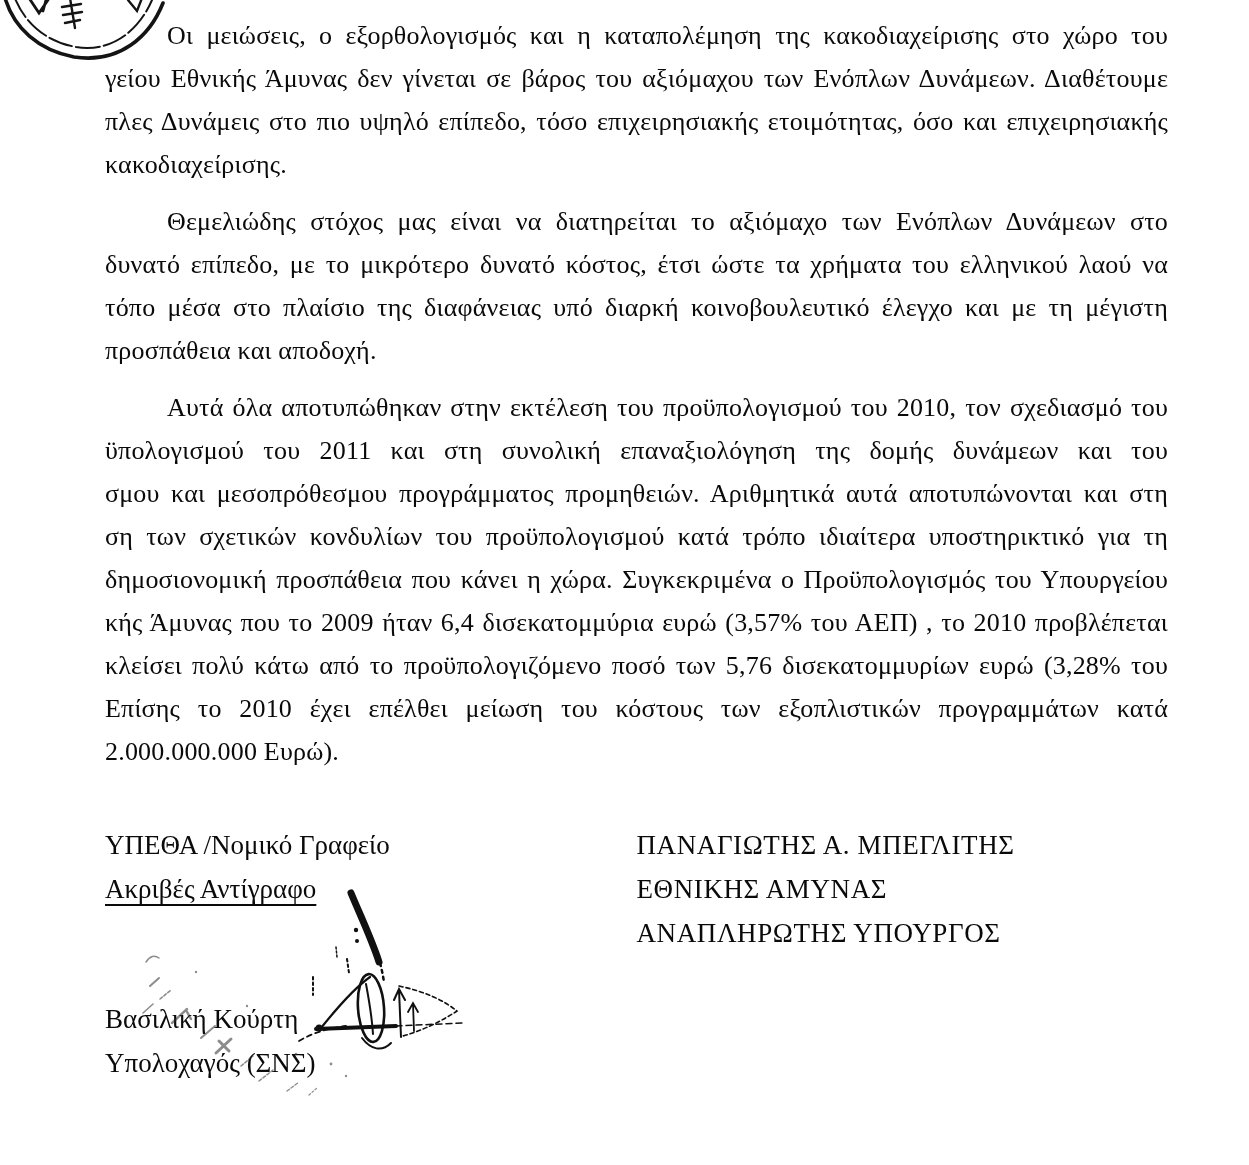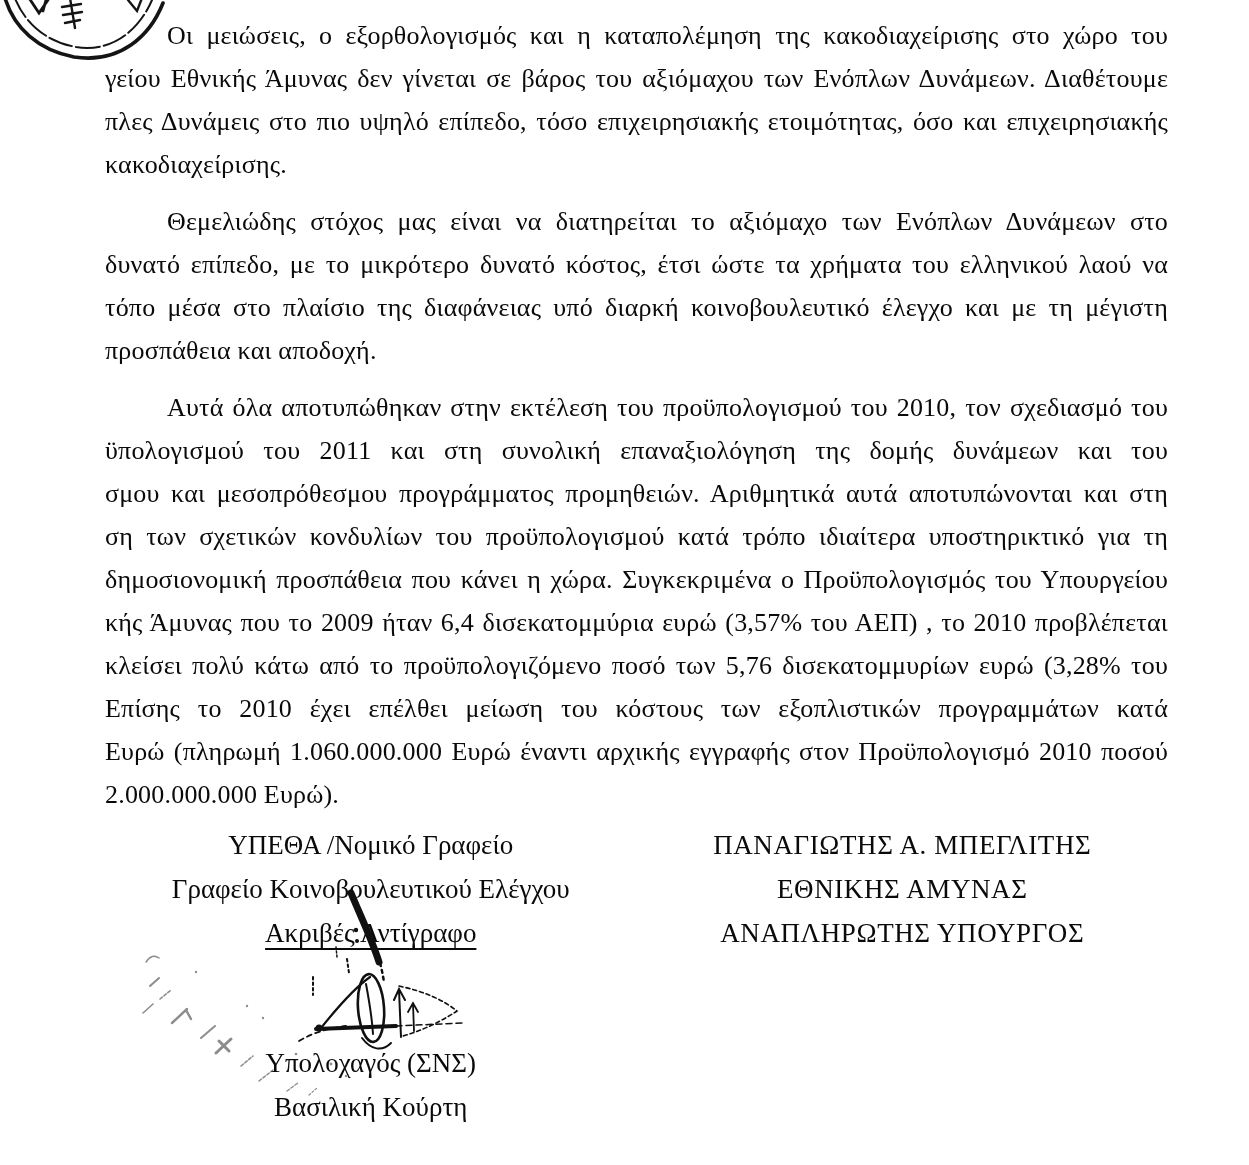--- a/index.html
+++ b/index.html
@@ -16,21 +16,21 @@
   .para{margin:0;}
   .para + .para{margin-top:14px;}
   .line{
     font-size:26px;line-height:43px;height:43px;overflow:hidden;
     text-align:justify;text-align-last:justify;
     letter-spacing:0.2px;white-space:normal;
   }
   .line.first{padding-left:62px;}
   .line.last{text-align-last:left;}
   .sig-section{position:absolute;left:105px;top:823px;width:1063px;display:flex;}
-  .sig-col{width:50%;text-align:center;}
+  .sig-col{width:50%;text-align:left;}
   .sig-line{font-size:27px;line-height:44px;}
   .caps{letter-spacing:0.6px;font-family:Liberation Serif, serif;}
   .underline-line span{
     text-decoration:underline;
     text-decoration-thickness:2px;
     text-underline-offset:6px;
   }
   .officer-block{margin-top:86px;}
   .overlay{position:absolute;left:0;top:0;pointer-events:none;}
 </style>
@@ -54,33 +54,31 @@
     </div>
     <div class="para">
       <div class="line first">Αυτά όλα αποτυπώθηκαν στην εκτέλεση του προϋπολογισμού του 2010, τον σχεδιασμό του προ-</div>
       <div class="line">ϋπολογισμού του 2011 και στη συνολική επαναξιολόγηση της δομής δυνάμεων και του μακροπρόθε-</div>
       <div class="line">σμου και μεσοπρόθεσμου προγράμματος προμηθειών. Αριθμητικά αυτά αποτυπώνονται και στη μείω-</div>
       <div class="line">ση των σχετικών κονδυλίων του προϋπολογισμού κατά τρόπο ιδιαίτερα υποστηρικτικό για τη μεγάλη</div>
       <div class="line">δημοσιονομική προσπάθεια που κάνει η χώρα. Συγκεκριμένα ο Προϋπολογισμός του Υπουργείου Εθνι-</div>
       <div class="line">κής Άμυνας που το 2009 ήταν 6,4 δισεκατομμύρια ευρώ (3,57% του ΑΕΠ) , το 2010 προβλέπεται να</div>
       <div class="line">κλείσει πολύ κάτω από το προϋπολογιζόμενο ποσό των 5,76 δισεκατομμυρίων ευρώ (3,28% του ΑΕΠ),</div>
       <div class="line">Επίσης το 2010 έχει επέλθει μείωση του κόστους των εξοπλιστικών προγραμμάτων κατά 900.000.000</div>
-      <div class="line">Ευρώ (πληρωμή 1.060.000.000 Ευρώ έναντι αρχικής εγγραφής στον Προϋπολογισμό 2010 ποσού</div>
       <div class="line last">2.000.000.000 Ευρώ).</div>
     </div>
   </div>
 
   <div class="sig-section">
     <div class="sig-col">
       <div class="sig-line">ΥΠΕΘΑ /Νομικό Γραφείο</div>
-      <div class="sig-line">Γραφείο Κοινοβουλευτικού Ελέγχου</div>
       <div class="sig-line underline-line"><span>Ακριβές Αντίγραφο</span></div>
       <div class="officer-block">
+        <div class="sig-line">Βασιλική Κούρτη</div>
         <div class="sig-line">Υπολοχαγός (ΣΝΣ)</div>
-        <div class="sig-line">Βασιλική Κούρτη</div>
       </div>
     </div>
     <div class="sig-col caps">
       <div class="sig-line">ΠΑΝΑΓΙΩΤΗΣ Α. ΜΠΕΓΛΙΤΗΣ</div>
       <div class="sig-line">ΕΘΝΙΚΗΣ ΑΜΥΝΑΣ</div>
       <div class="sig-line">ΑΝΑΠΛΗΡΩΤΗΣ ΥΠΟΥΡΓΟΣ</div>
     </div>
   </div>
 
   <svg class="overlay" width="1249" height="1165" viewBox="0 0 1249 1165" aria-hidden="true">

